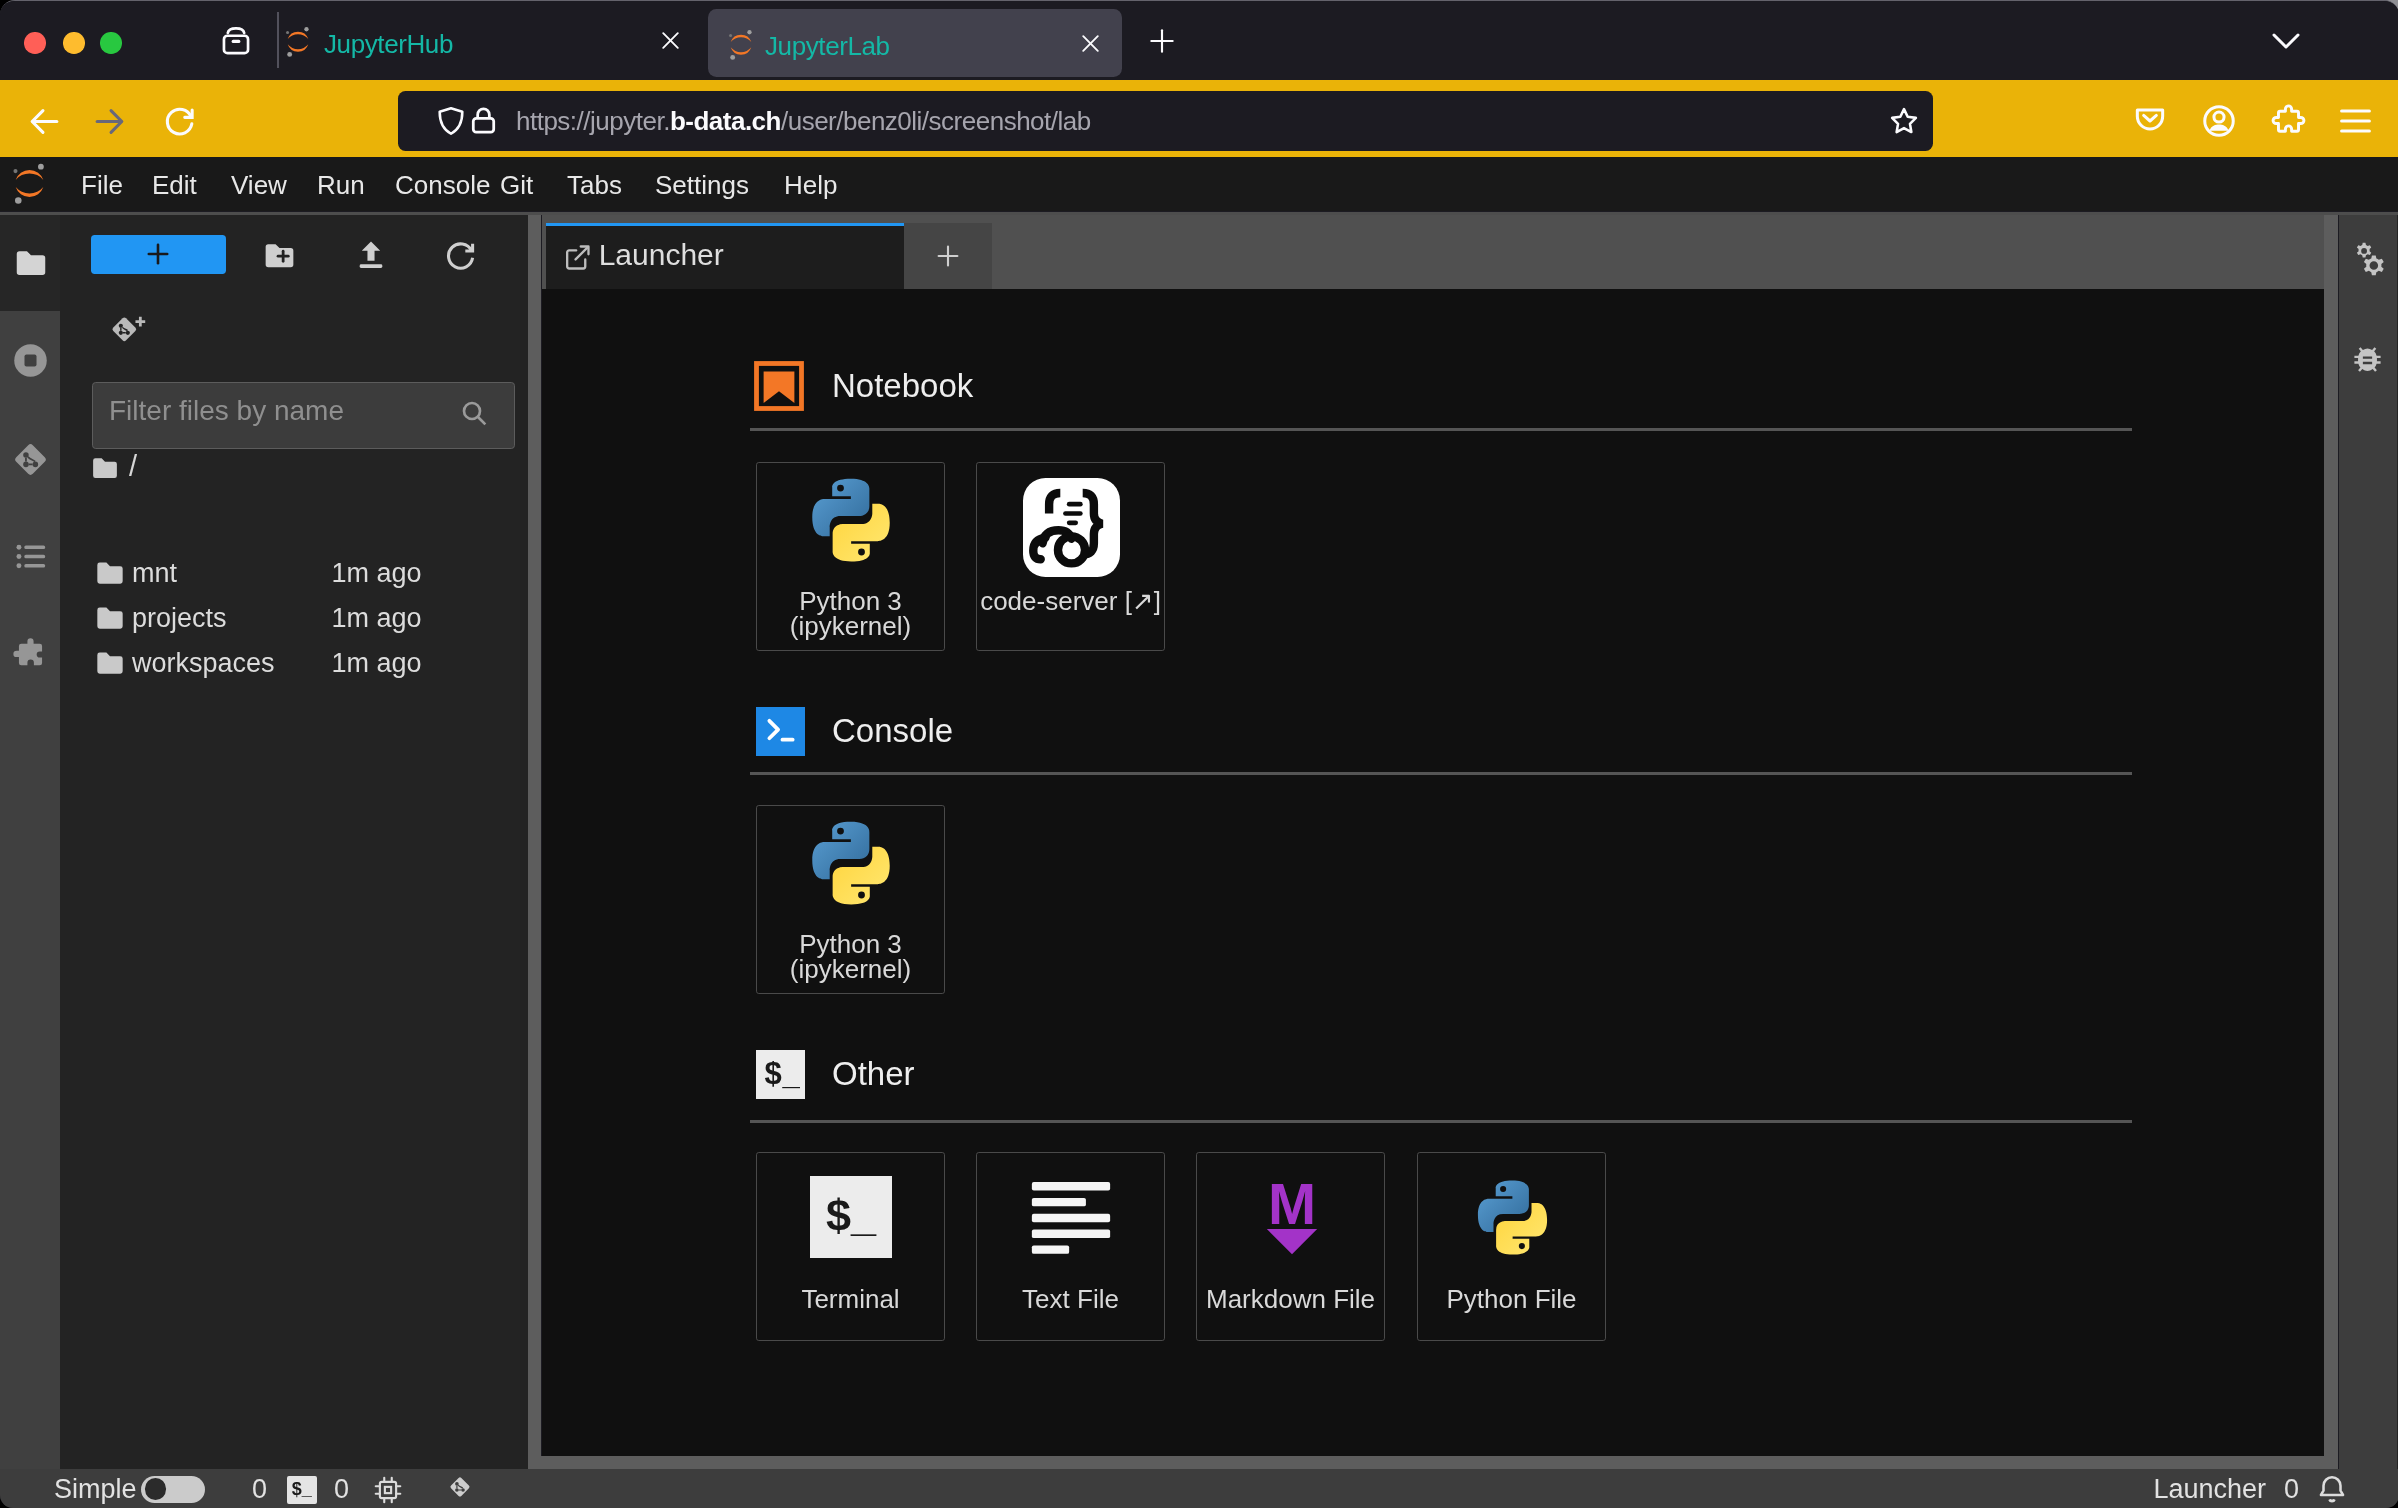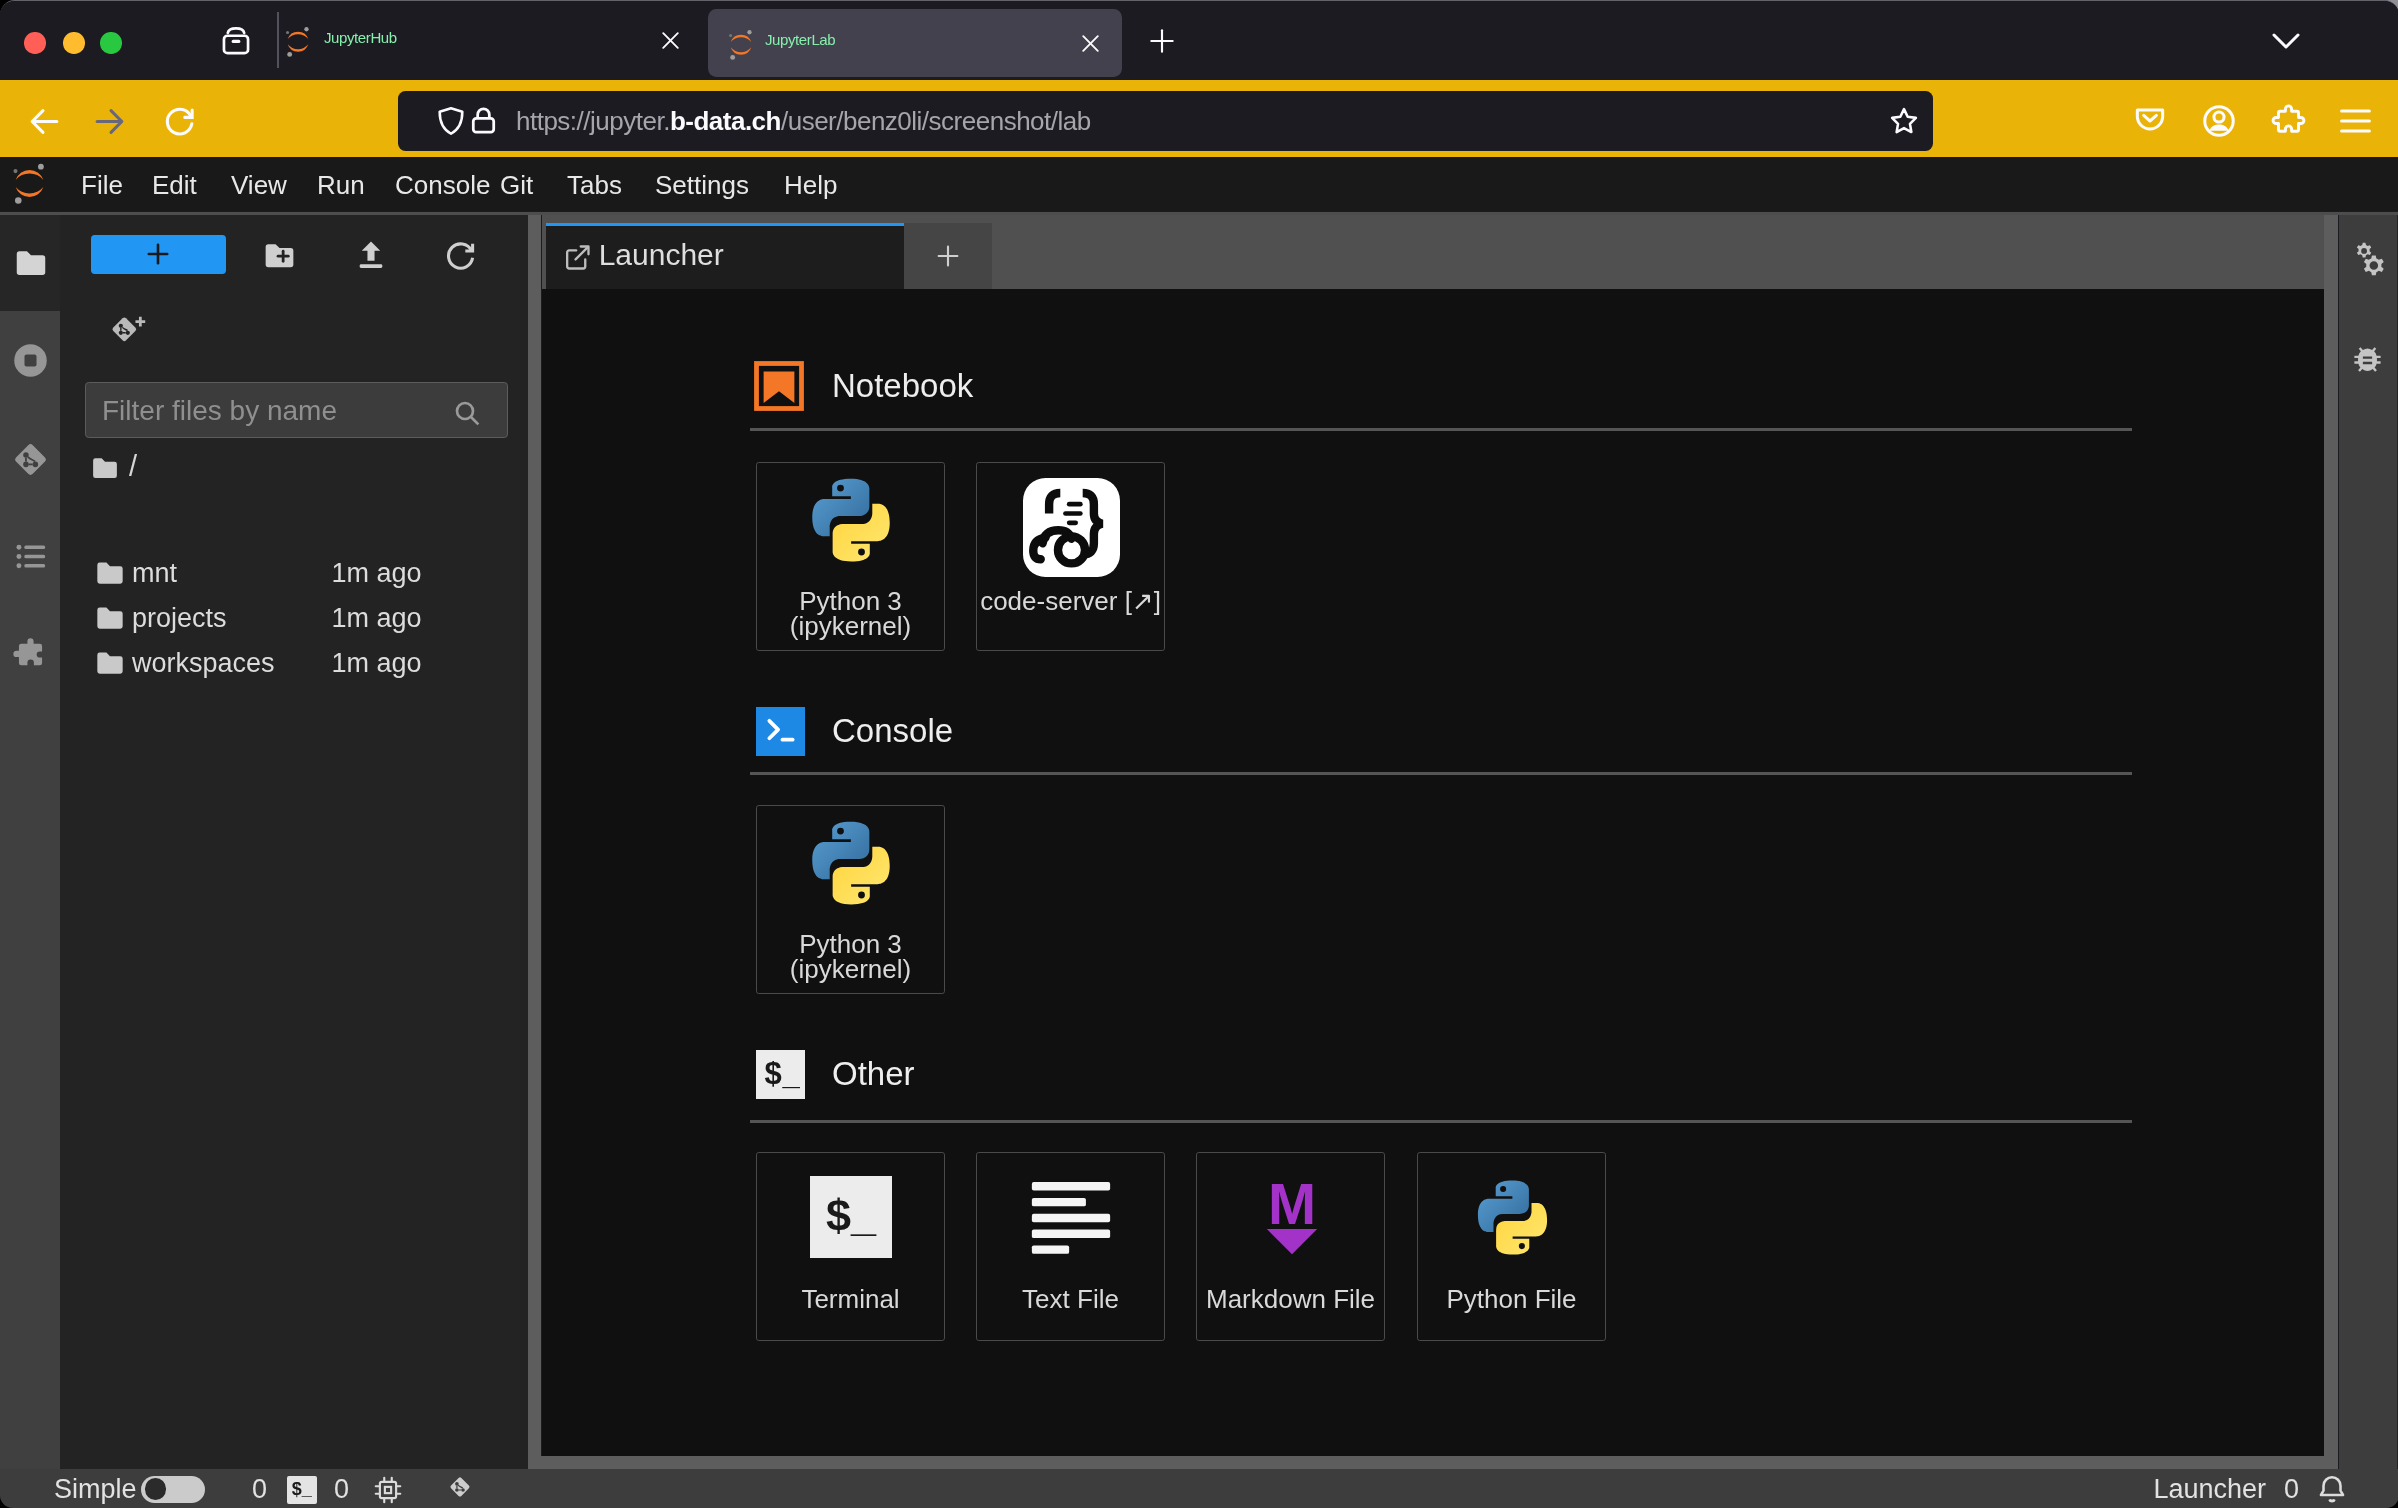--- a/index.html
+++ b/index.html
@@ -9,21 +9,21 @@
   #corner-g { position:absolute; right:0; top:0; width:37px; height:37px; background:#8f8f94; }
   #win {
     position:absolute; left:0; top:0; width:2399px; height:1508px;
     background:#1c1b22; border-radius:15px 15px 13px 13px; overflow:hidden;
     border-top:1.9px solid #64636c;
   }
   
   #tabbar { position:absolute; left:0; top:0; width:2399px; height:79px; background:#1c1b22; }
   .tl { position:absolute; top:31px; width:21.5px; height:21.5px; border-radius:50%; }
   #vline1 { position:absolute; left:277px; top:11.2px; width:1.9px; height:56px; background:#52515c; }
-  .tabtxt { position:absolute; top:28px; font-size:15px; color:#86efac; letter-spacing:-0.4px; }
+  .tabtxt { position:absolute; top:28px; font-size:26px; color:#14b8a6; letter-spacing:-0.4px; }
   #atab { position:absolute; left:708px; top:7.5px; width:414px; height:68px; background:#42414d; border-radius:8.4px; }
   
   #nav { position:absolute; left:0; top:79px; width:2399px; height:78px; background:#eab308; }
   #urlbar { position:absolute; left:398px; top:11.2px; width:1535px; height:60px; background:#1c1b22; border-radius:7.5px; }
   #urltext { position:absolute; left:118px; top:15px; font-size:26px; letter-spacing:-0.5px; color:#a6a5ae; white-space:nowrap; }
   #urltext b { color:#fbfbfe; font-weight:bold; }
   
   #menubar { position:absolute; left:0; top:156px; width:2399px; height:54px; background:#191919; }
   .mitem { position:absolute; top:13px; font-size:26px; color:#e8e8e8; }
   #menuline { position:absolute; left:0; top:211px; width:2399px; height:2.8px; background:#4d4d4d; }
@@ -42,21 +42,21 @@
   #redge { position:absolute; left:2397px; top:214px; width:1.9px; height:1255px; background:#242424; }
   
   #statusbar { position:absolute; left:0; top:1468px; width:2399px; height:40px; background:#3d3d3d; color:#e2e2e2; font-size:27px; }
   
   .sec-title { position:absolute; font-size:33px; color:#eeeeee; }
   .sec-line { position:absolute; height:2.8px; background:#555555; }
   .card { position:absolute; width:189px; height:189px; border:1.9px solid #4a4a4a; border-radius:2.8px; background:#101010; }
   .card .lbl { position:absolute; left:50%; transform:translateX(-50%); white-space:nowrap; text-align:center; font-size:26px; line-height:25px; color:#d9d9d9; }
   
   #newbtn { position:absolute; left:31px; top:19.7px; width:135px; height:39px; background:#2196f3; border-radius:3.7px; }
-  #filter { position:absolute; left:25px; top:167px; width:423px; height:56px; background:#3c3c3c; border:1.9px solid #5c5c5c; border-radius:3.7px; }
+  #filter { position:absolute; left:32px; top:167px; width:423px; height:67px; background:#3c3c3c; border:1.9px solid #5c5c5c; border-radius:3.7px; }
   .row { position:absolute; left:0; width:384px; height:45px; }
   .ficon { position:absolute; left:34px; top:6.6px; width:32px; height:32px; }
   .fname { position:absolute; left:72px; top:7.5px; font-size:27px; color:#dcdcdc; }
   .fago { position:absolute; right:22.5px; top:7.5px; font-size:27px; color:#dcdcdc; }
 </style>
 </head>
 <body>
 <svg width="0" height="0" style="position:absolute">
   <defs>
     <linearGradient id="pyb" x1="0" y1="0" x2="1" y2="1">

